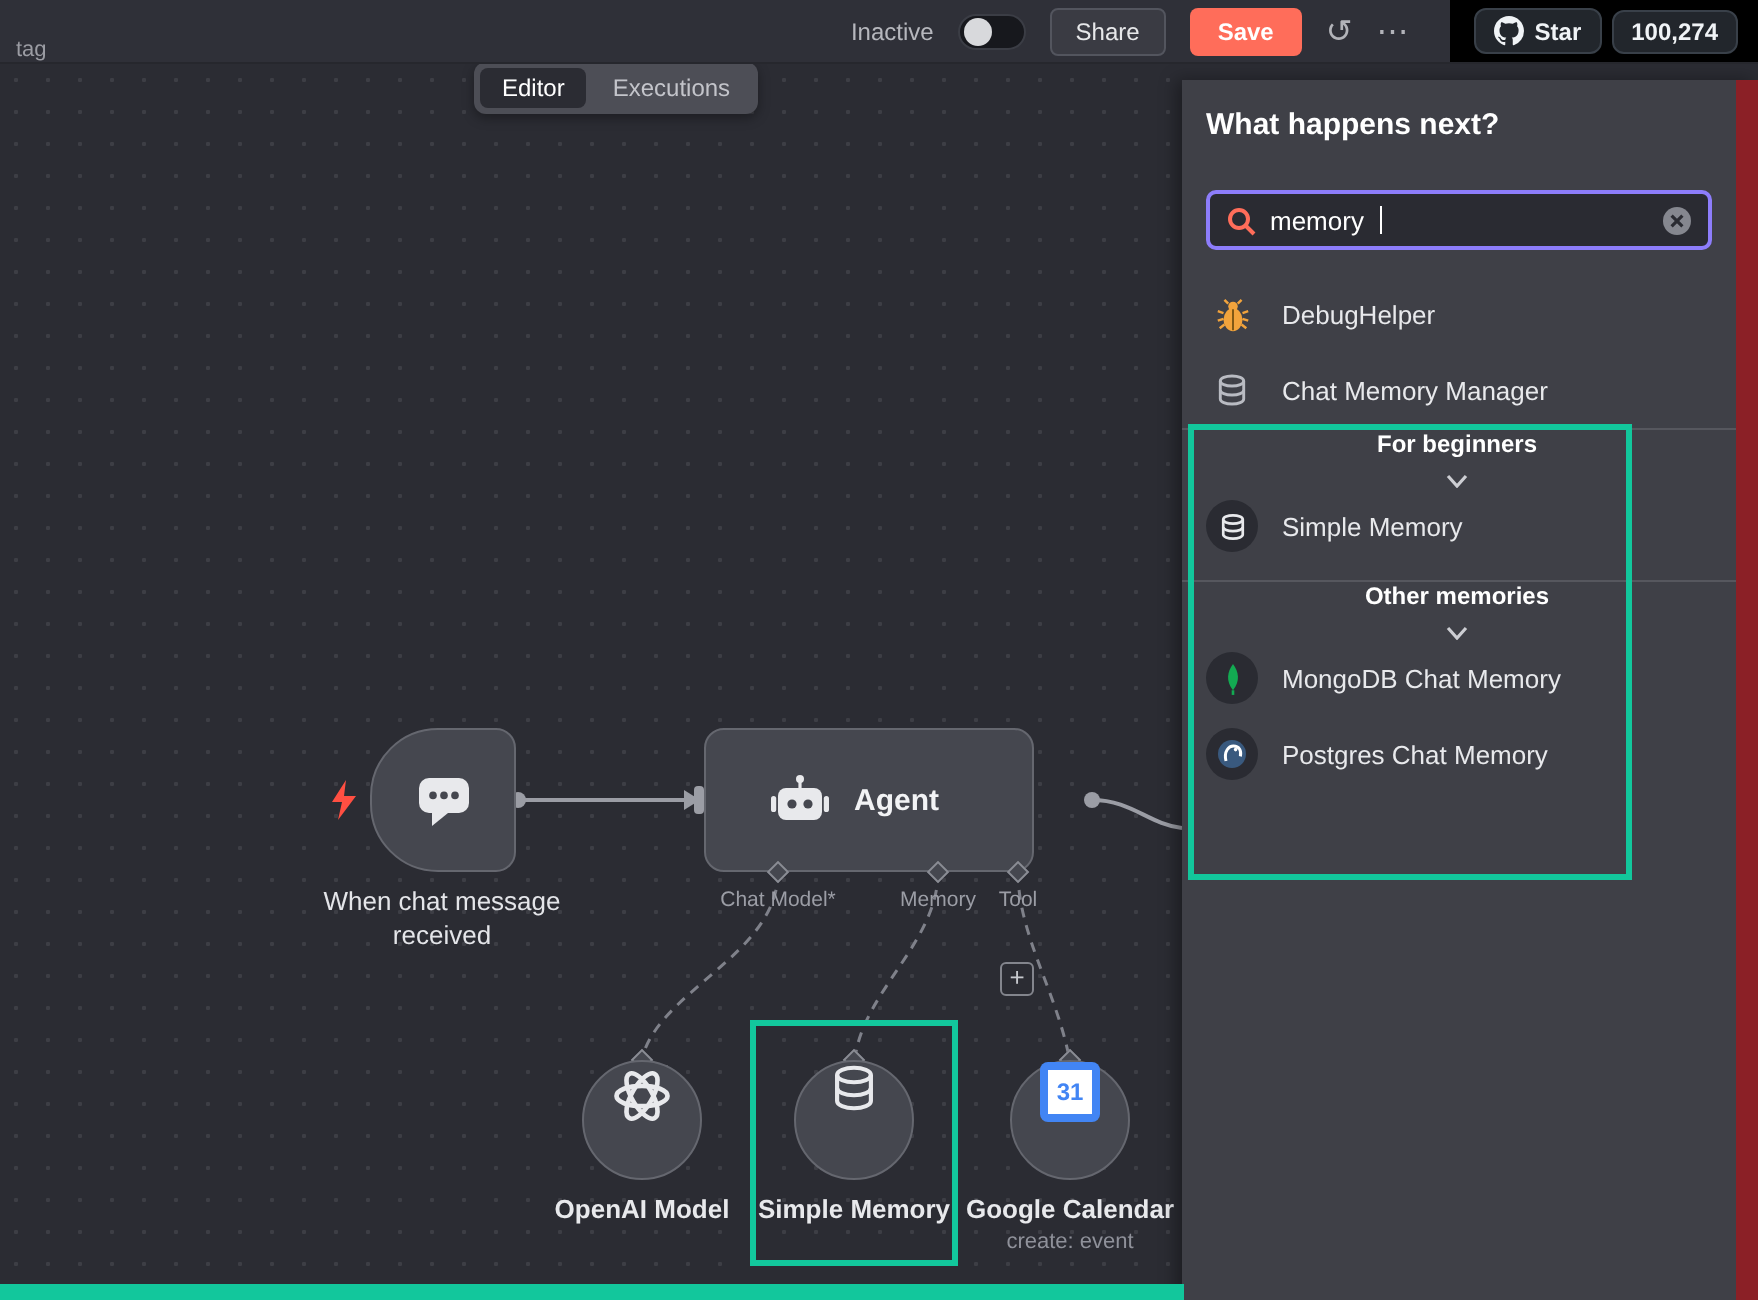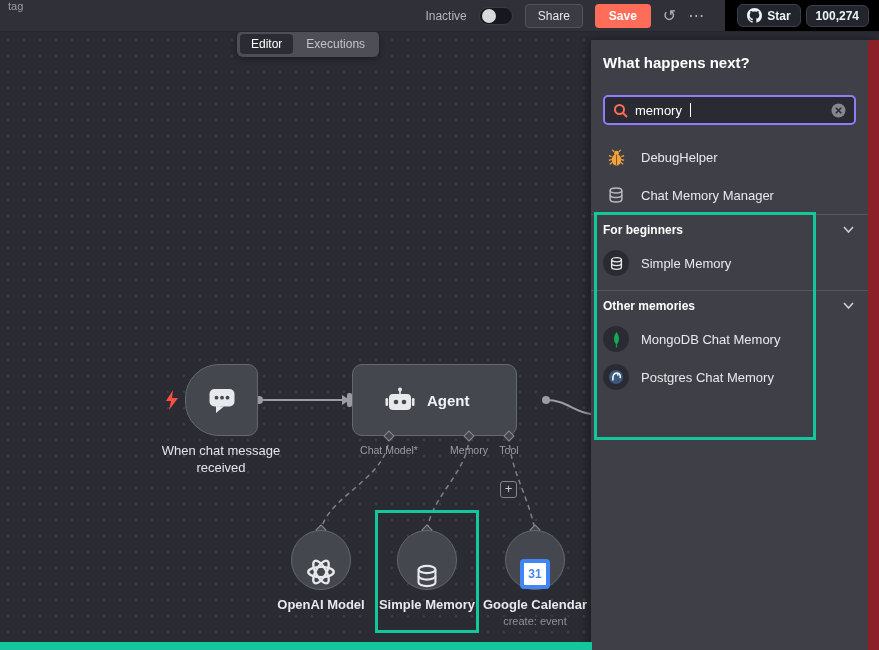--- a/index.html
+++ b/index.html
@@ -6,21 +6,21 @@
     --accent-teal:#12c79c;
     --save-orange:#ff6d5a;
     --red-strip:#8b2026;
     --search-border:#8d7dfb;
   }
   *{box-sizing:border-box;margin:0;padding:0;}
   body{background:#1e1f24;font-family:"Liberation Sans",sans-serif;}
   .screen{position:relative;width:879px;height:650px;background:#2b2c33;overflow:hidden;}
 
   
-  .topbar{position:absolute;top:0;left:0;right:0;height:32px;background:#2f3038;border-bottom:1px solid #26272d;display:flex;align-items:flex-start;padding-left:8px;z-index:40;}
+  .topbar{position:absolute;top:0;left:0;right:0;height:32px;background:#2f3038;border-bottom:1px solid #26272d;display:flex;align-items:flex-end;padding-left:8px;z-index:40;}
   .tag{color:#9b9ca3;font-size:11px;cursor:pointer;}
   .topbar-right{margin-left:auto;display:flex;align-items:center;gap:12px;height:100%;}
   .status-label{color:#b6b7bd;font-size:12px;}
   .toggle{width:34px;height:18px;border-radius:9px;background:#17181d;border:1px solid #3b3d45;position:relative;cursor:pointer;}
   .toggle-knob{position:absolute;left:2px;top:1px;width:14px;height:14px;border-radius:50%;background:#d8d9dc;}
   .btn-share{background:#3a3b43;border:1px solid #53555e;color:#e7e8ea;font-size:12px;padding:4px 12px;border-radius:4px;cursor:pointer;}
   .btn-save{background:var(--save-orange);color:#fff;font-size:12px;font-weight:bold;padding:5px 14px;border-radius:4px;border:none;cursor:pointer;}
   .icon-history{color:#b2b3b9;font-size:16px;cursor:pointer;}
   .icon-more{color:#b2b3b9;font-size:16px;cursor:pointer;letter-spacing:1px;}
   .github{background:#000;height:100%;display:flex;align-items:center;gap:5px;padding:0 10px 0 12px;margin-left:8px;}
@@ -44,21 +44,21 @@
   .bolt{position:absolute;left:166px;top:358px;}
   .trigger-label{position:absolute;left:151px;top:411px;width:140px;text-align:center;color:#e4e5e9;font-size:13px;line-height:1.3;}
 
   .node-agent{position:absolute;left:352px;top:332px;width:165px;height:72px;background:#45474f;border:1px solid #65676f;border-radius:10px;display:flex;align-items:center;gap:12px;padding-left:32px;cursor:pointer;}
   .agent-label{color:#f2f3f5;font-size:15px;font-weight:bold;}
 
   .diamond{position:absolute;width:8px;height:8px;background:#45474f;border:1px solid #8a8c94;transform:rotate(45deg);}
   .port-label{position:absolute;top:412px;color:#9b9da5;font-size:10.5px;transform:translateX(-50%);white-space:nowrap;}
   .plus-box{position:absolute;left:500px;top:449px;width:17px;height:17px;border:1px solid #83858d;border-radius:3px;color:#c6c8cd;font-size:13px;line-height:14px;text-align:center;background:#2b2c33;cursor:pointer;}
 
-  .node-circle{position:absolute;top:498px;width:60px;height:60px;border-radius:50%;background:#45474f;border:1px solid #65676f;display:flex;align-items:flex-end;justify-content:center;cursor:pointer;}
+  .node-circle{position:absolute;top:498px;width:60px;height:60px;border-radius:50%;background:#45474f;border:1px solid #65676f;display:flex;align-items:flex-start;justify-content:center;cursor:pointer;}
   .circle-label{position:absolute;top:565px;transform:translateX(-50%);color:#e8e9ec;font-size:13px;font-weight:bold;white-space:nowrap;}
   .circle-sub{position:absolute;top:583px;transform:translateX(-50%);color:#8f919a;font-size:11px;white-space:nowrap;}
   .edge-label{position:absolute;transform:translateX(-50%);color:#8f919a;font-size:10px;background:#2b2c33;padding:0 3px;margin-top:24px;}
 
   .gcal{width:30px;height:30px;background:#4285f4;border-radius:4px;position:relative;}
   .gcal-inner{position:absolute;inset:4px;background:#fff;display:flex;align-items:center;justify-content:center;color:#4285f4;font-weight:bold;font-size:12px;}
 
   
   .panel{position:absolute;top:40px;right:0;width:288px;bottom:0;background:#3f4047;z-index:30;box-shadow:-3px 0 8px rgba(0,0,0,.35);}
   .red-strip{position:absolute;right:0;top:0;width:11px;height:100%;background:var(--red-strip);z-index:3;}
@@ -66,21 +66,21 @@
   .panel-title{padding:14px 12px 8px;color:#fff;font-size:15px;font-weight:bold;}
   .search-box{margin:16px 12px 0;height:30px;background:#2a2b32;border:2px solid var(--search-border);border-radius:5px;display:flex;align-items:center;padding:0 8px;gap:7px;cursor:text;}
   .search-text{color:#fff;font-size:13px;}
   .caret{display:inline-block;width:1.5px;height:14px;background:#fff;vertical-align:middle;margin-left:1px;}
   .clear-btn{margin-left:auto;display:flex;cursor:pointer;}
   .panel-list{margin-top:13px;}
   .row{height:38px;display:flex;align-items:center;gap:12px;padding:0 12px;cursor:pointer;}
   .row-label{color:#e8e9ec;font-size:13px;}
   .icon-wrap{width:26px;display:flex;justify-content:center;align-items:center;}
   .circle-icon{width:26px;height:26px;border-radius:50%;background:#2a2b32;display:flex;align-items:center;justify-content:center;}
-  .section-head{height:30px;display:flex;align-items:center;justify-content:space-between;padding:0 14px 0 12px;border-top:1px solid #56575e;color:#fff;font-size:12px;font-weight:bold;cursor:pointer;}
+  .section-head{height:30px;display:flex;align-items:center;justify-content:space-between;padding:0 14px 0 12px;border-top:1px solid #56575e;color:#fff;font-size:12px;font-weight:bold;cursor:pointer;flex-direction:column;}
   .section-head.second{margin-top:8px;}
 
   
   .hl{position:absolute;border:3px solid var(--accent-teal);pointer-events:none;z-index:32;}
   .hl-canvas{left:375px;top:478px;width:104px;height:123px;}
   .hl-panel{left:3px;top:172px;width:222px;height:228px;}
   .bottom-strip{position:absolute;left:0;top:642px;width:592px;height:8px;background:var(--accent-teal);z-index:34;}
 </style>
 </head>
 <body>

